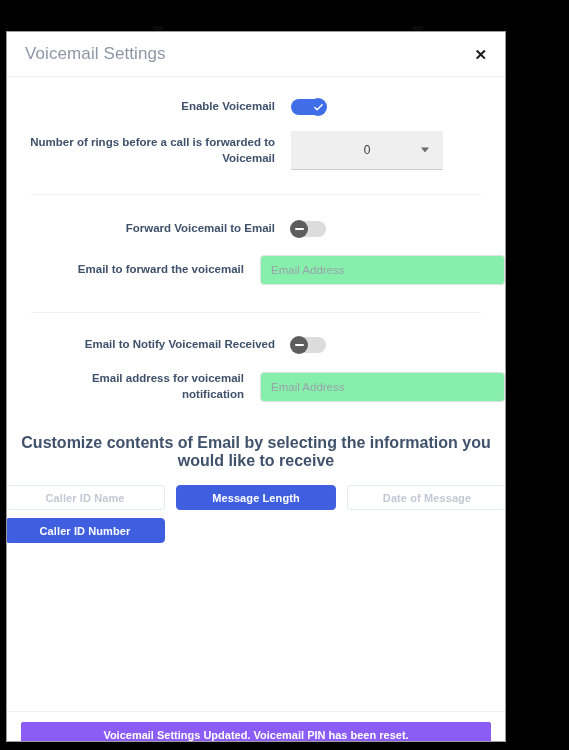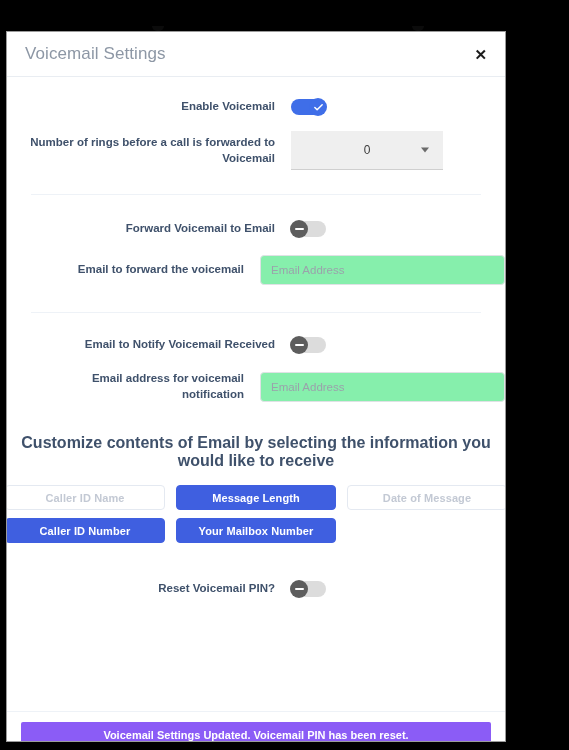--- a/index.html
+++ b/index.html
@@ -201,34 +201,22 @@
         </div>
       </div>
 
       <div class="section-heading" style="margin-top:32px;">Customize contents of Email by selecting the information you would like to receive</div>
 
       <div class="chip-grid" style="margin-top:15px;">
         <div class="chip unsel">Caller ID Name</div>
         <div class="chip sel">Message Length</div>
         <div class="chip unsel">Date of Message</div>
         <div class="chip sel">Caller ID Number</div>
-        <div class="chip sel">Your Mailbox Number</div>
-      </div>
-
-      <div class="row" style="margin-top:38px;">
-        <div class="label-col">Reset Voicemail PIN?</div>
-        <div class="ctrl-col">
-          <div class="toggle off">
-            <span class="track"></span>
-            <span class="knob">
-                <span class="minus"></span>
-              </span>
-          </div>
-        </div>
-      </div>
+      </div>
+
 
     </div>
 
     <div class="modal-footer">
       <div class="alert">Voicemail Settings Updated. Voicemail PIN has been reset.</div>
 
     </div>
 
   </div>
 </div>

